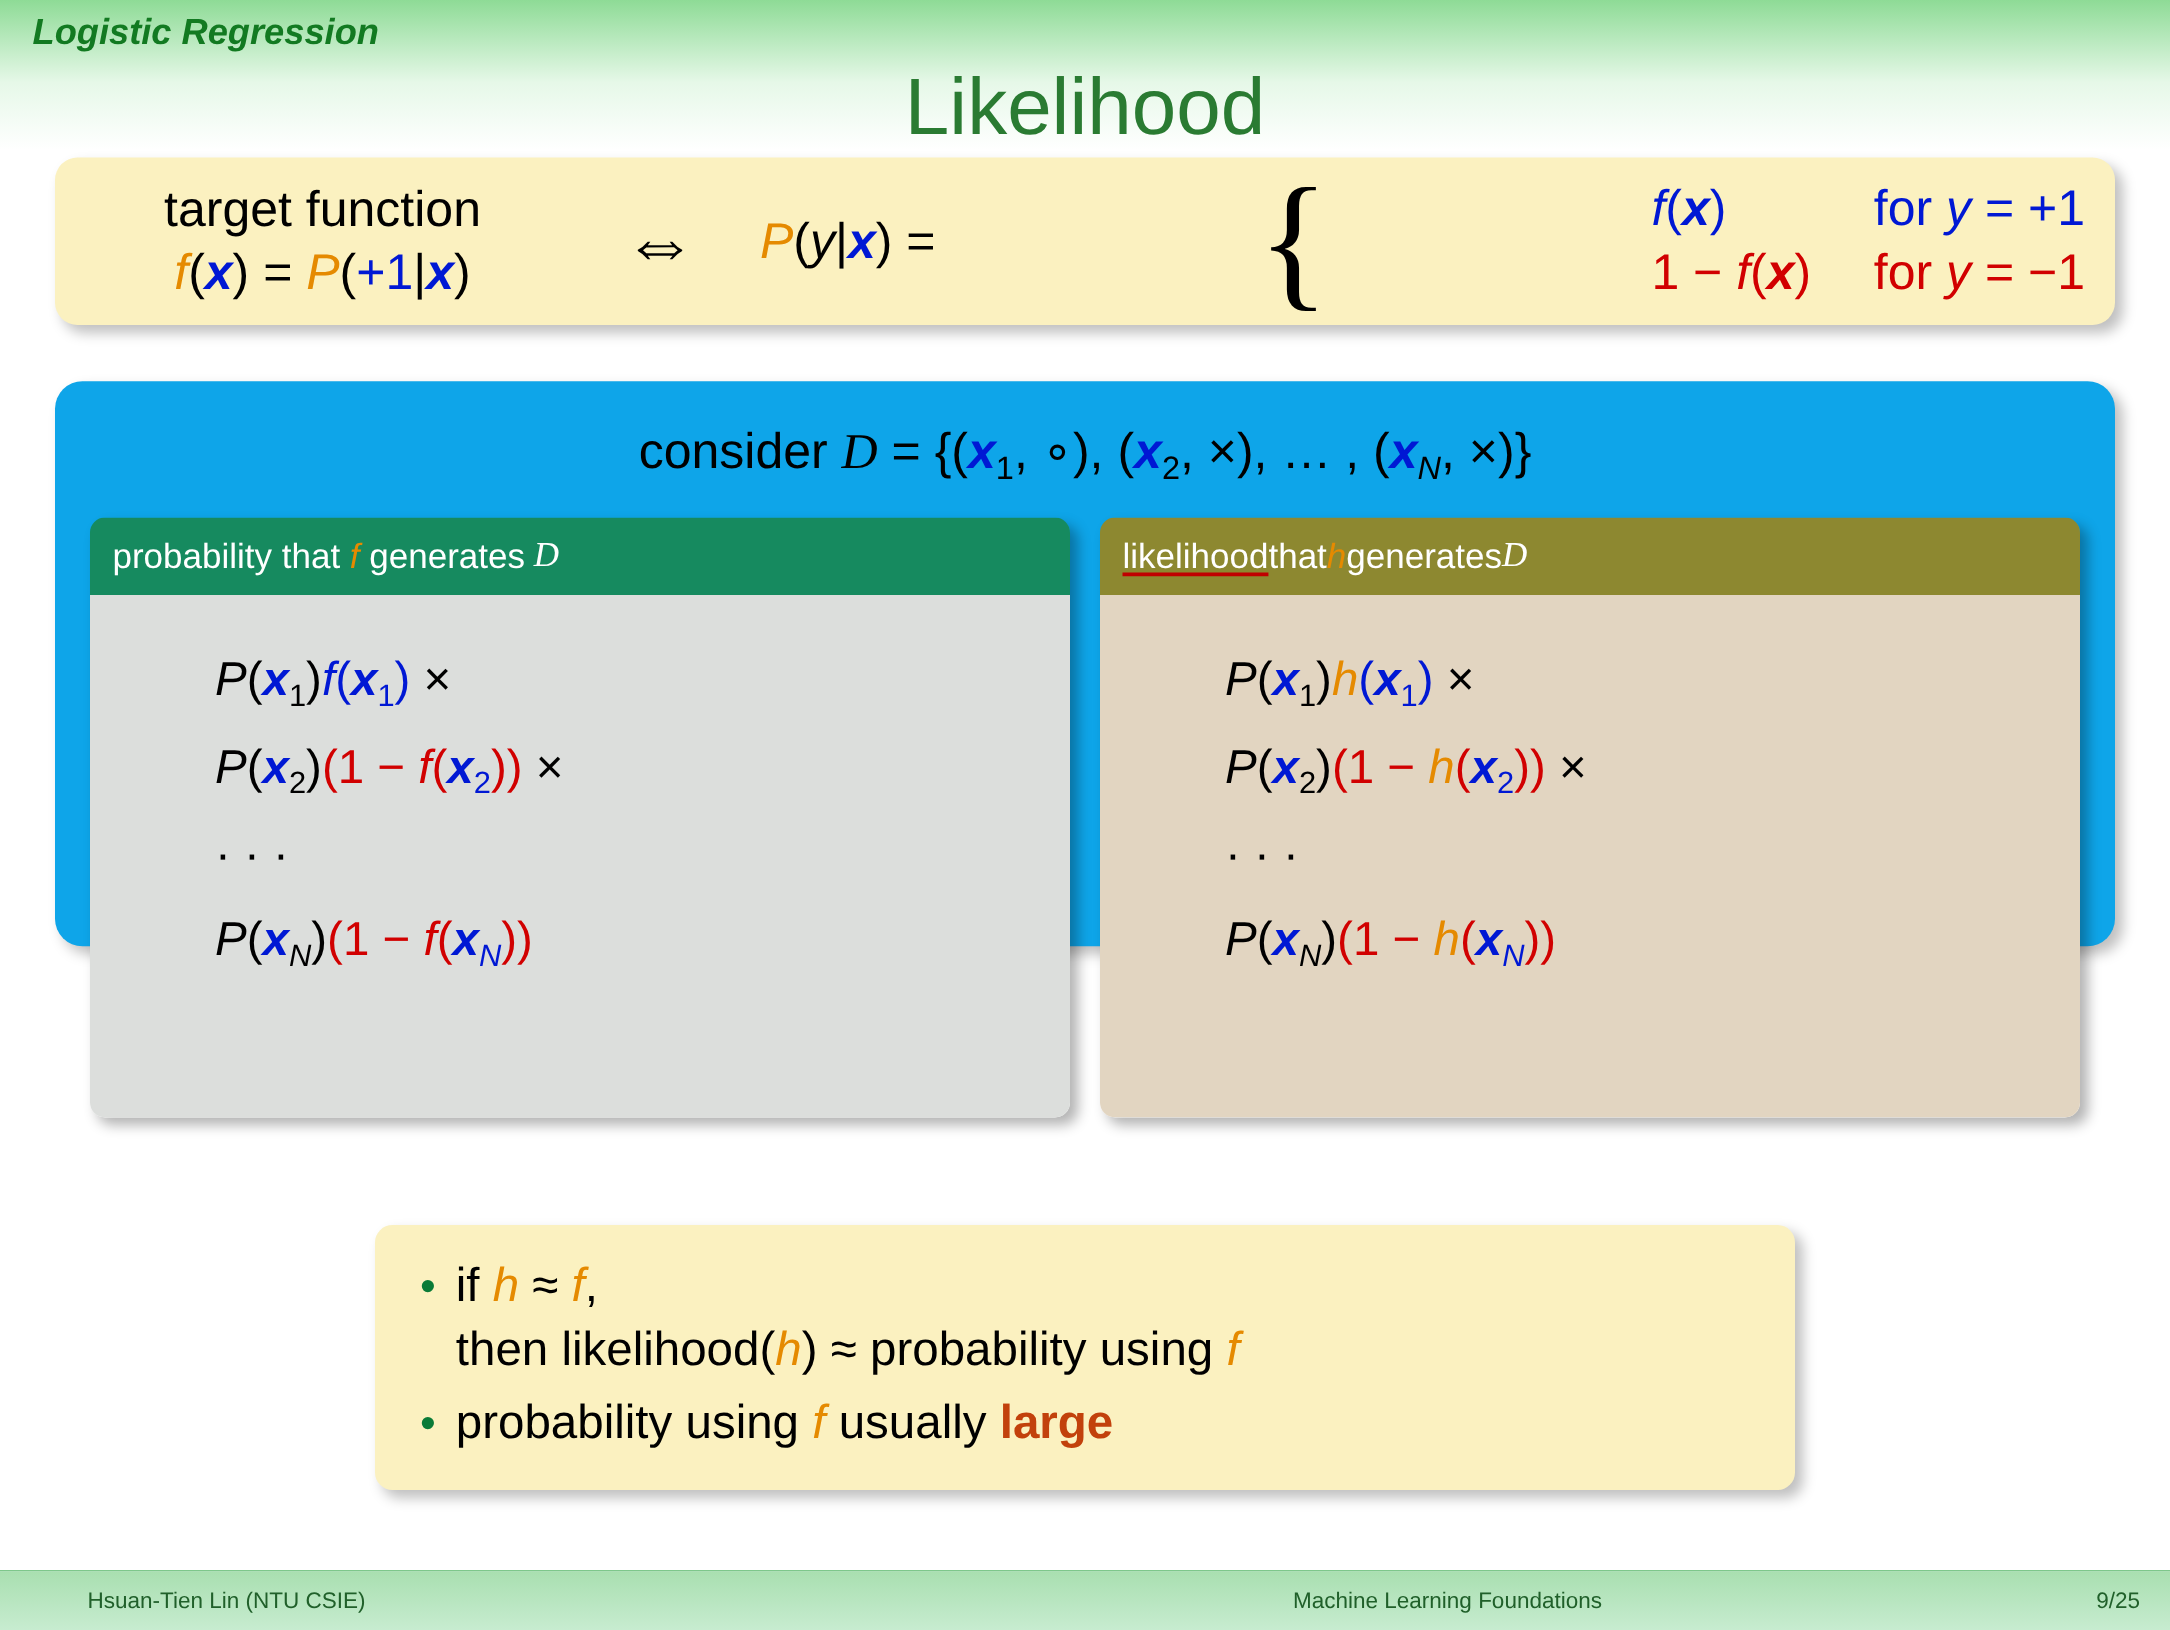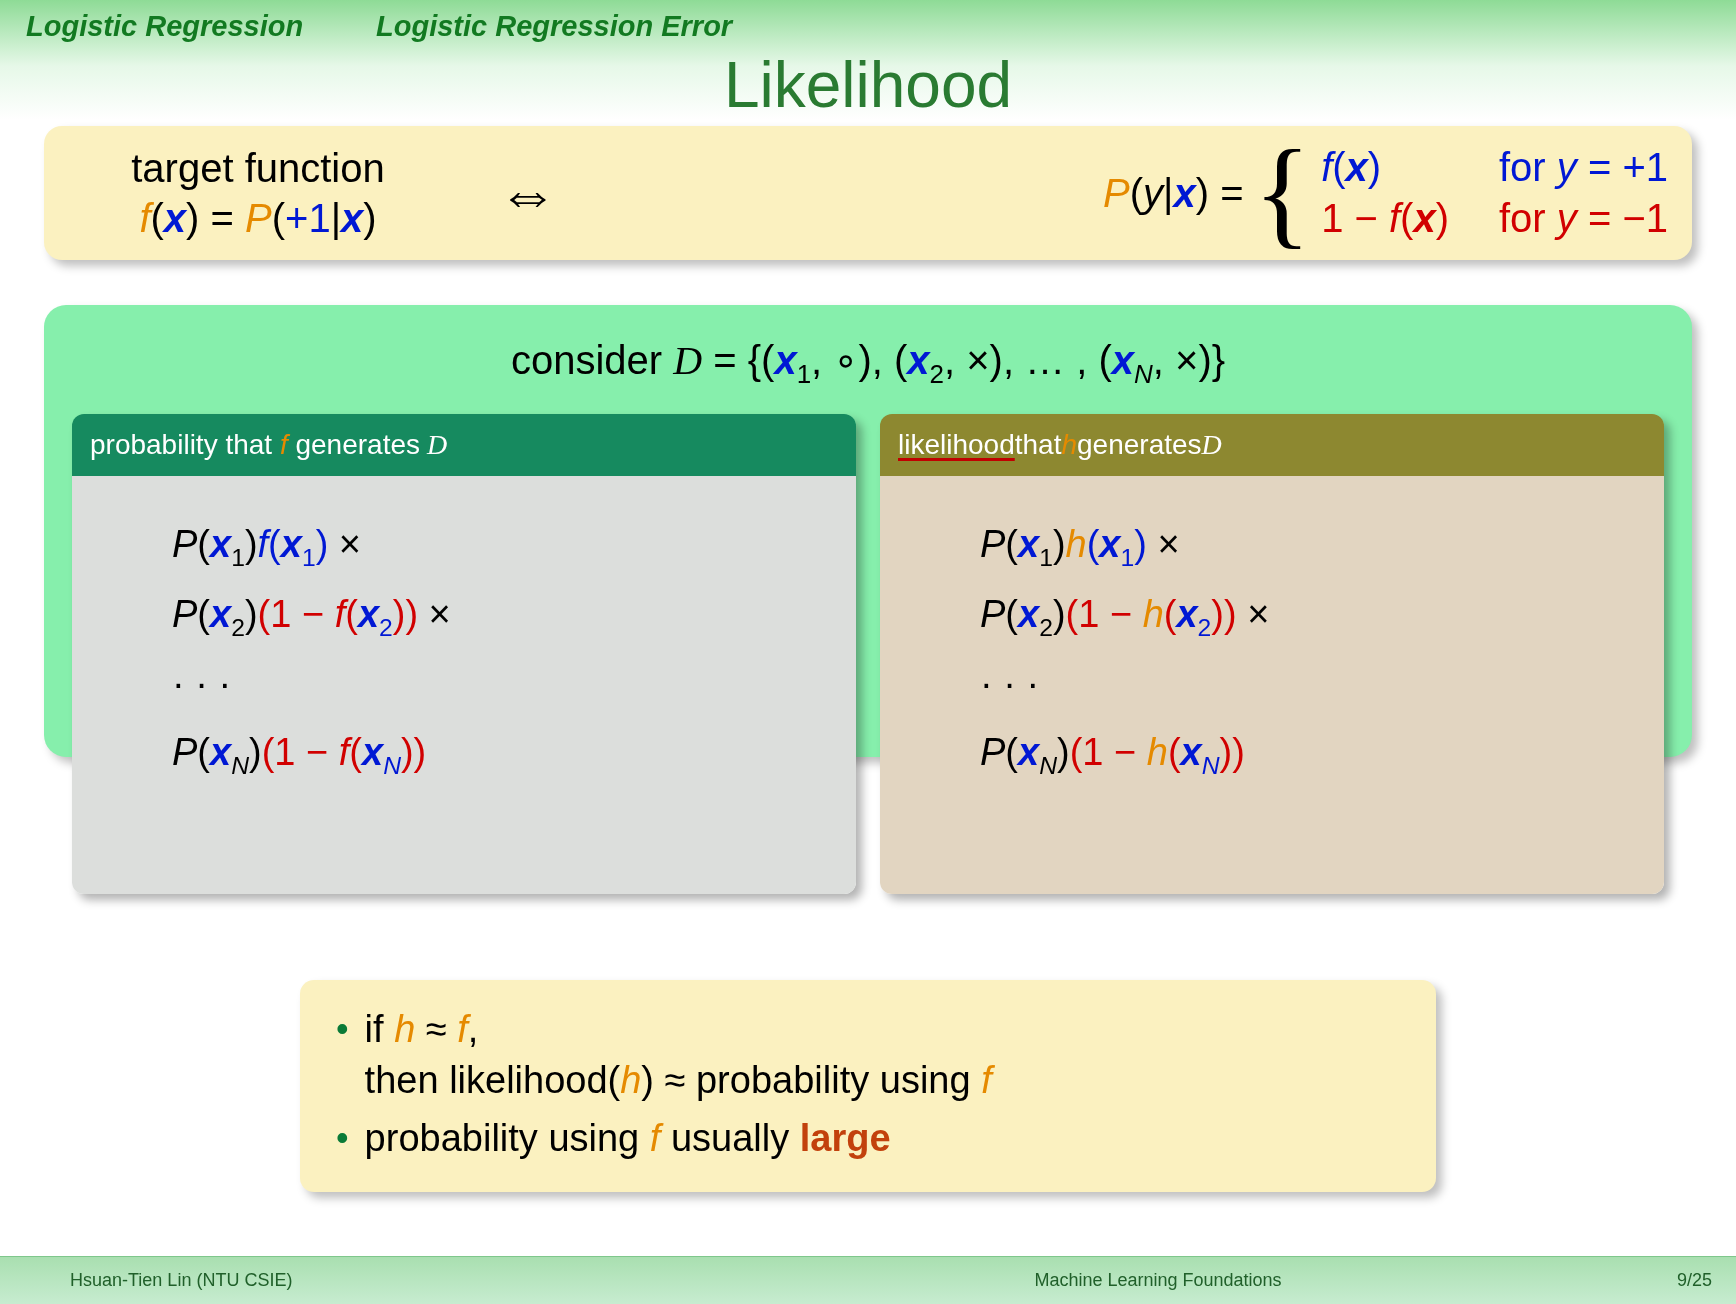--- a/index.html
+++ b/index.html
@@ -16,28 +16,28 @@
 
   .title { position: absolute; top: 48px; width: 100%; text-align: center;
     font-size: 64px; color: #2a7b32; font-weight: 400; }
 
   
   .yellowbox, .bottombox { background: #fbf1c0; border-radius: 14px; box-shadow: 6px 6px 10px rgba(0,0,0,0.25); }
   .yellowbox { position: absolute; left: 44px; right: 44px; top: 126px; height: 134px; padding: 14px 24px; border-radius: 18px; }
   .yb-inner { display: flex; align-items: center; height: 100%; font-size: 40px; }
   .yb-left { flex: 0 0 380px; text-align: center; line-height: 1.25; }
   .yb-mid  { flex: 0 0 160px; text-align: center; font-size: 60px; }
-  .yb-right{ flex: 1; display: flex; align-items: center; justify-content: flex-end; gap: 10px; }
+  .yb-right{ flex: 1; display: flex; align-items: center; justify-content: space-between; gap: 24px; }
 
   .cases-brace { font-size: 120px; line-height: 0.9; font-family: "Cambria Math", serif; }
   .cases-col { display: grid; grid-template-columns: auto auto; column-gap: 50px; row-gap: 6px; font-size: 40px; }
 
   
   .pinkbox { position: absolute; left: 44px; right: 44px; top: 305px; height: 452px;
-    background: #86efac; border-radius: 22px; box-shadow: 6px 6px 10px rgba(0,0,0,0.25); padding: 32px 28px; }
+    background: #0ea5e9; border-radius: 22px; box-shadow: 6px 6px 10px rgba(0,0,0,0.25); padding: 32px 28px; }
   .consider { text-align: center; font-size: 40px; margin-bottom: 24px; }
 
   .twocol { display: flex; gap: 24px; height: 480px; }
   .card { flex: 1; border-radius: 12px; box-shadow: 6px 6px 10px rgba(0,0,0,0.3); display: flex; flex-direction: column; overflow: hidden; }
   .cardhead { height: 62px; display: flex; align-items: center; padding: 0 18px; font-size: 28px; color: #fff; }
   .card.left .cardhead { background: #168a5f; }
   .card.right .cardhead { background: #8d8830; }
   .card.left .cardbody { background: #dcdedc; }
   .card.right .cardbody { background: #e2d5c1; }
   .cardbody { flex: 1; padding: 34px 16px 24px 100px; font-size: 38px; line-height: 1.8; }
@@ -65,21 +65,20 @@
   .cal { font-family: "Brush Script MT","Segoe Script","Lucida Handwriting",cursive; font-style: italic;}
   sub { font-size: 0.65em; }
 </style>
 </head>
 <body>
 
 <div class="slide">
 
   <div class="headerband"></div>
   <div class="header-left">Logistic Regression</div>
-  <div class="header-center">Logistic Regression Error</div>
 
   <div class="title">Likelihood</div>
 
   <div class="yellowbox">
     <div class="yb-inner">
       <div class="yb-left">
         <span>target function</span><br>
         <span>
           <span class="it orange">f</span>(<span class="bfx blue">x</span>) = <span class="it orange">P</span>(<span class="blue">+1</span>|<span class="bfx blue">x</span>)
         </span>

